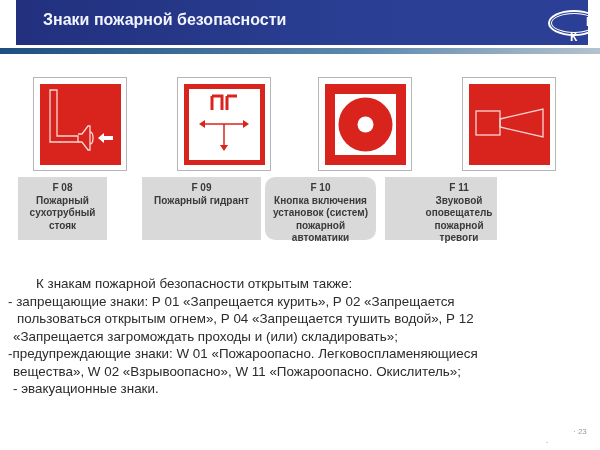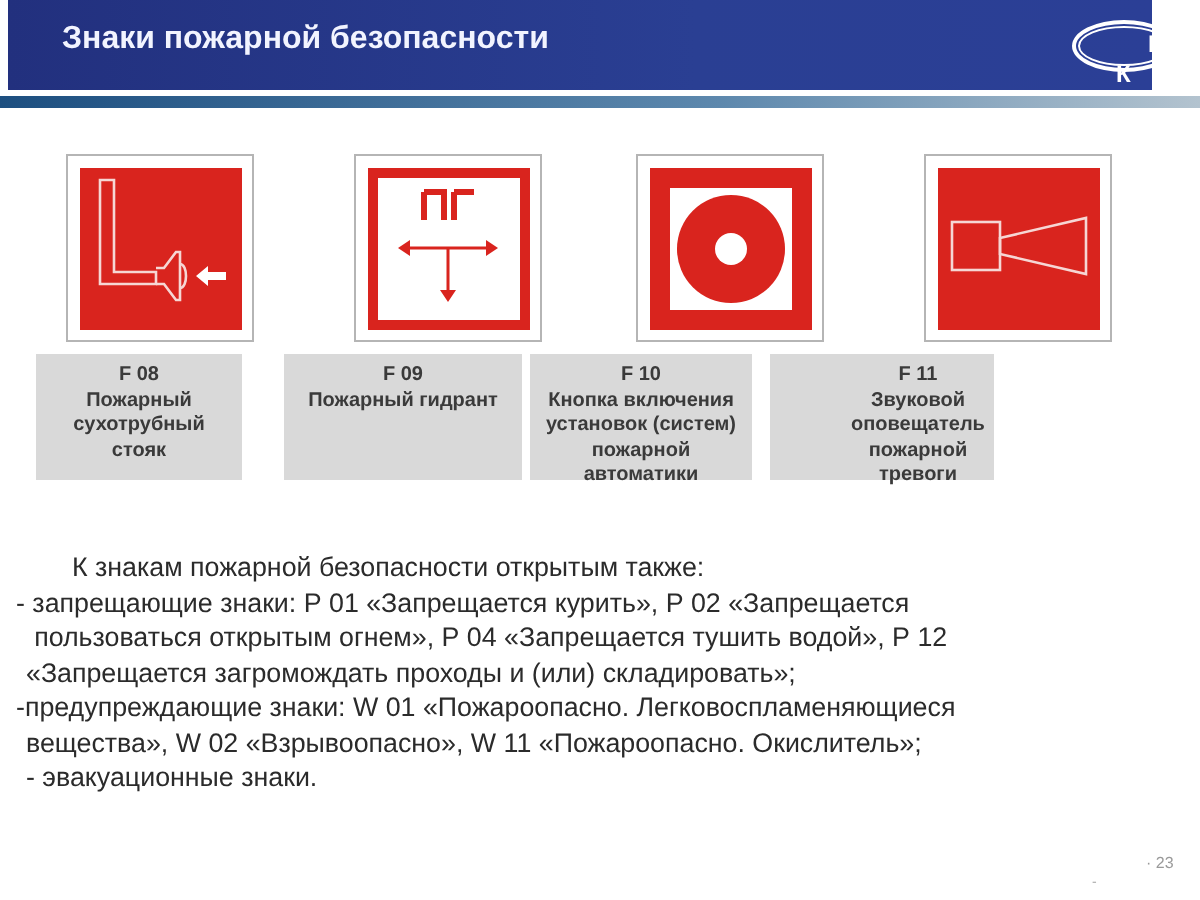--- a/index.html
+++ b/index.html
@@ -1,17 +1,17 @@
 <!DOCTYPE html>
 <html><head>
 <meta charset="utf-8">
 <style>
   html,body{margin:0;padding:0;}
   body{width:600px;height:450px;position:relative;overflow:hidden;background:#ffffff;font-family:"Liberation Sans",sans-serif;}
-  .header{position:absolute;left:4px;top:0;width:572px;height:45px;background:linear-gradient(90deg,#22307e 0%,#2a3f93 60%,#2b3f96 100%);}
+  .header{position:absolute;left:16px;top:0;width:572px;height:45px;background:linear-gradient(90deg,#22307e 0%,#2a3f93 60%,#2b3f96 100%);}
   .header-title{position:absolute;left:27px;top:11px;font-size:16px;font-weight:bold;color:#f2f4ff;}
   .logo{position:absolute;left:532px;top:10px;width:58px;height:28px;}
   .logo-ring{position:absolute;left:0;top:0;width:52px;height:26px;border:2px solid #ffffff;border-radius:50%;box-sizing:border-box;}
   .logo-ring2{position:absolute;left:3px;top:3px;width:46px;height:20px;border:1px solid #ffffff;border-radius:50%;box-sizing:border-box;}
   .logo-text{position:absolute;left:10px;top:5px;font-size:12px;font-weight:bold;color:#fff;padding-left:28px;}
   .logo-k{position:absolute;left:22px;top:20px;font-size:12px;font-weight:bold;color:#fff;}
   .stripe-white{position:absolute;left:0;top:45px;width:600px;height:3px;background:#fff;}
   .stripe{position:absolute;left:0;top:48px;width:600px;height:6px;background:linear-gradient(90deg,#1d4f80 0%,#5d88ad 60%,#b3c3cf 100%);}
   .sign-frame{position:absolute;top:77px;width:94px;height:94px;border:1px solid #b5b5b5;background:#fff;box-sizing:border-box;}
   .sign-frame svg{position:absolute;left:6px;top:6px;}
@@ -40,21 +40,21 @@
 
 <div class="sign-frame" style="left:33px;">
   <svg width="81" height="81" viewBox="0 0 81 81">
     <rect x="0" y="0" width="81" height="81" fill="#d9241e"></rect>
     <path d="M10 6 L17 6 L17 52 L38 52 L38 58 L10 58 Z" fill="none" stroke="#f6d6d4" stroke-width="1.3"></path>
     <path d="M38 50 L42 50 L48 42 L50 42 L50 66 L48 66 L42 58 L38 58" fill="none" stroke="#f6d6d4" stroke-width="1.3"></path>
     <path d="M50 48 C54 48 54 60 50 60" fill="none" stroke="#f6d6d4" stroke-width="1.3"></path>
     <path d="M58 54 L64 49 L64 52 L73 52 L73 56 L64 56 L64 59 Z" fill="#ffffff"></path>
   </svg>
 </div>
-<div class="caption" style="left:18px;width:103px;">
+<div class="caption" style="left:18px;width:89px;">
   <span class="code">F 08</span>
   <span class="name">Пожарный
 сухотрубный
 стояк</span>
 </div>
 
 <div class="sign-frame" style="left:177px;">
   <svg width="81" height="81" viewBox="0 0 81 81">
     <rect x="0" y="0" width="81" height="81" fill="#ffffff"></rect>
     <rect x="2.5" y="2.5" width="76" height="76" fill="none" stroke="#d9241e" stroke-width="5"></rect>
@@ -69,21 +69,21 @@
 </div>
 
 <div class="sign-frame" style="left:318px;">
   <svg width="81" height="81" viewBox="0 0 81 81">
     <rect x="0" y="0" width="81" height="81" fill="#d9241e"></rect>
     <rect x="10" y="10" width="61" height="61" fill="#ffffff"></rect>
     <circle cx="40.5" cy="40.5" r="27" fill="#d9241e"></circle>
     <circle cx="40.5" cy="40.5" r="8" fill="#ffffff"></circle>
   </svg>
 </div>
-<div class="caption" style="left:265px;width:111px;">
+<div class="caption" style="left:265px;width:111px;border-radius:10px;">
   <span class="code">F 10</span>
   <span class="name">Кнопка включения
 установок (систем)
 пожарной
 автоматики</span>
 </div>
 
 <div class="sign-frame" style="left:462px;">
   <svg width="81" height="81" viewBox="0 0 81 81">
     <rect x="0" y="0" width="81" height="81" fill="#d9241e"></rect>

